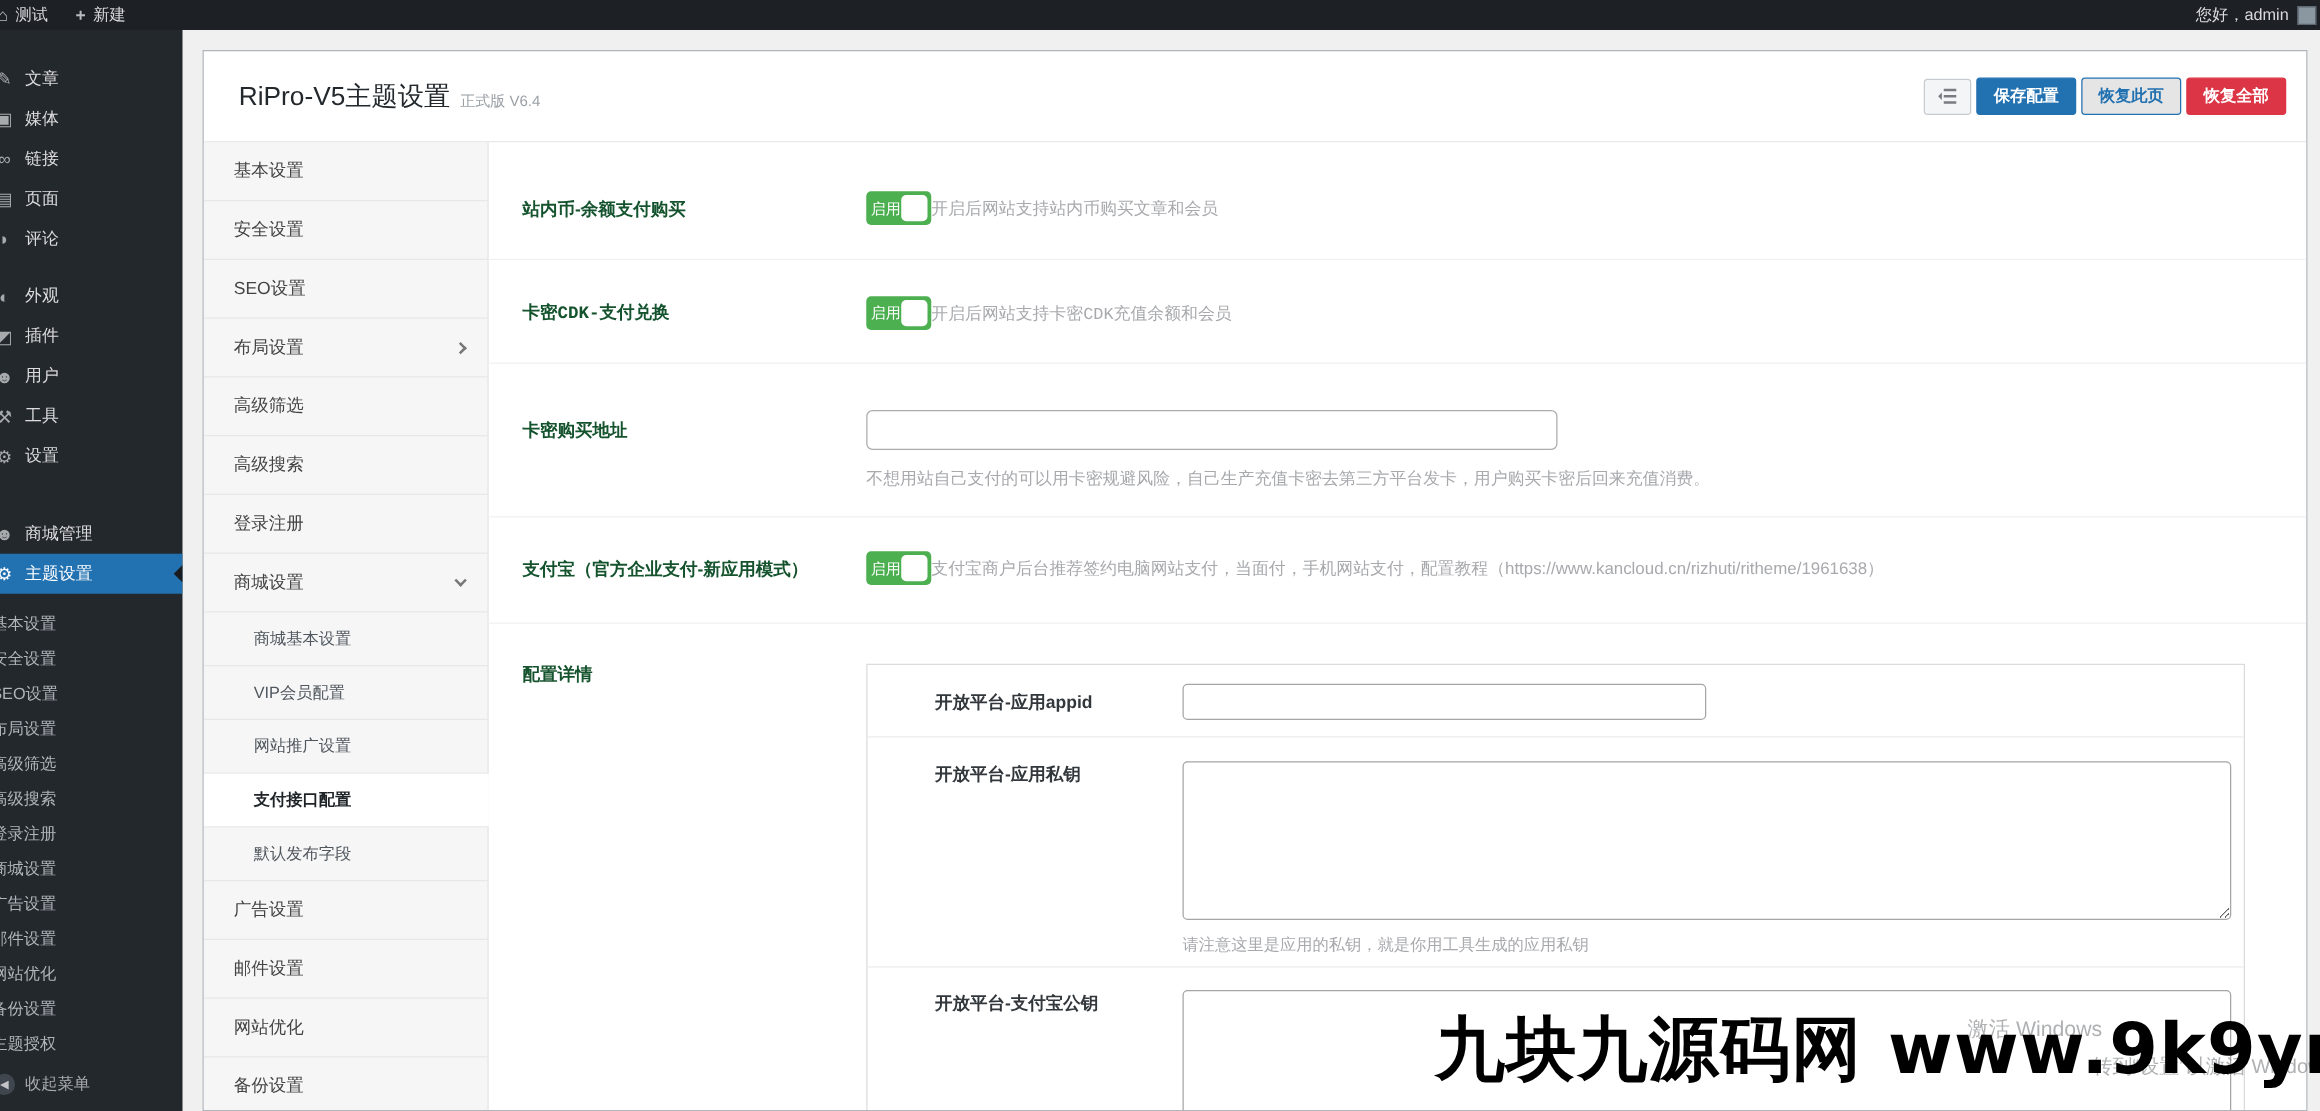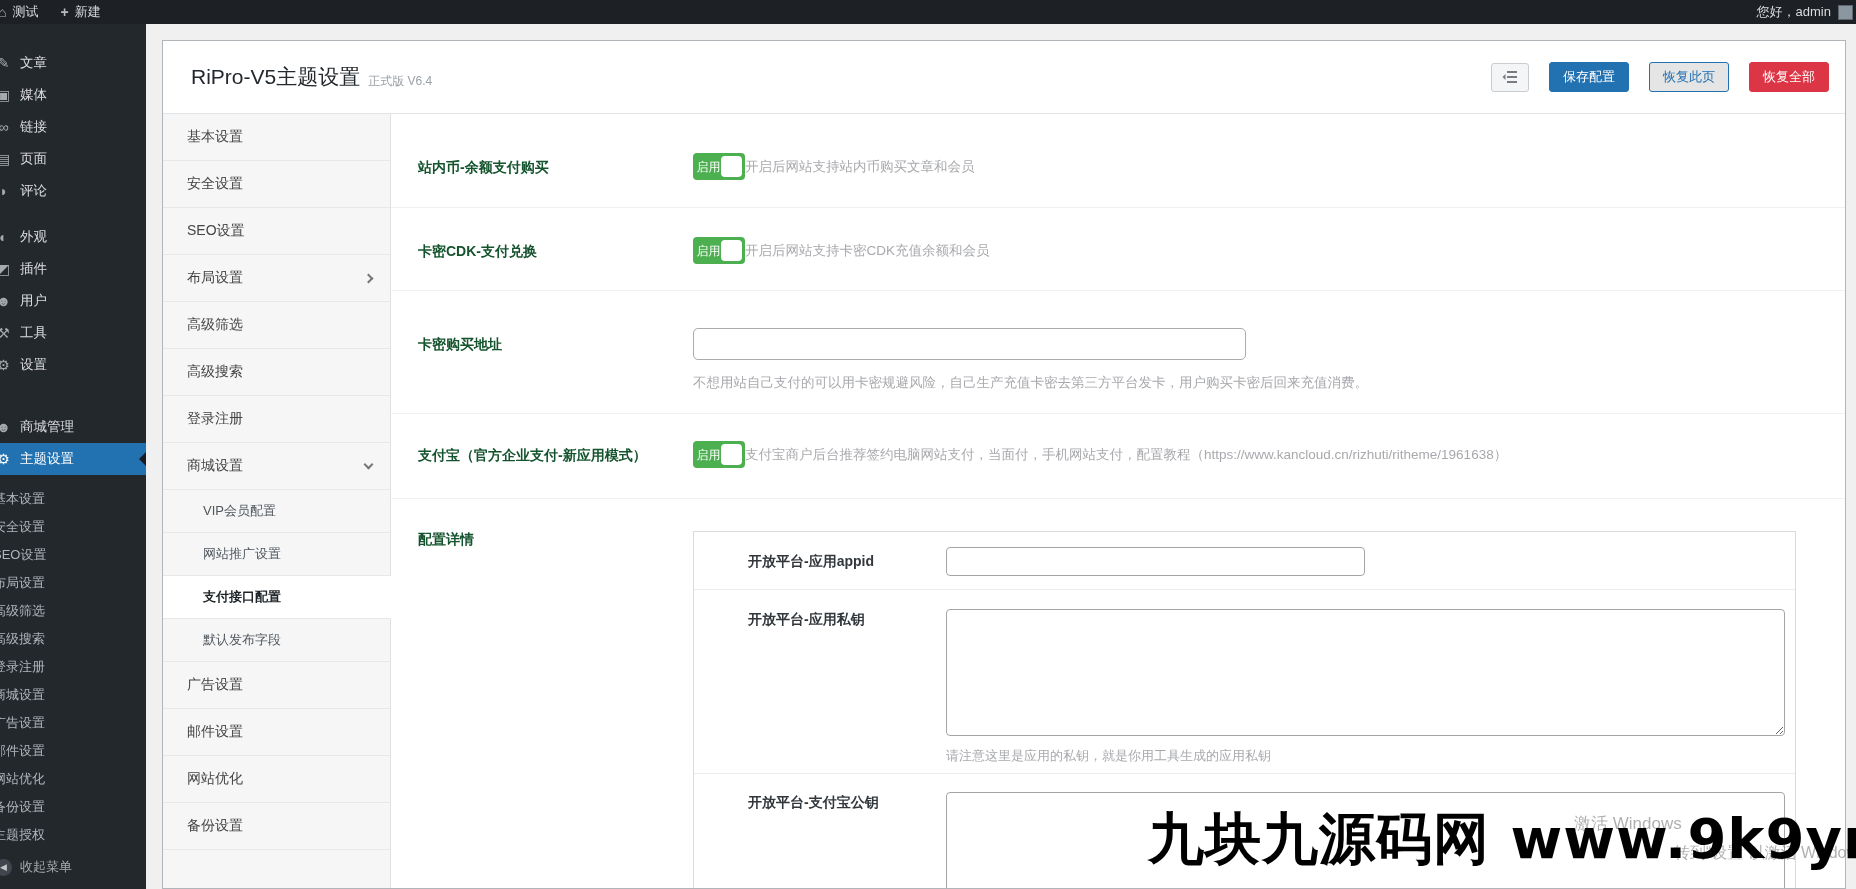--- a/index.html
+++ b/index.html
@@ -62,21 +62,21 @@
   }
 
   
   .card {
     position:absolute; left:162px; top:40px; width:1684px; height:849px;
     background:#fff; border:1px solid #b0b5ba; overflow:hidden; z-index:10;
   }
   .card-header { height:73px; border-bottom:1px solid #e2e4e7; display:flex; align-items:center; }
   .card-title { margin-left:28px; font-size:21px; color:#23282d; }
   .card-version { font-size:12px; color:#9aa0a6; margin-left:8px; margin-top:8px; }
-  .header-buttons { margin-left:auto; margin-right:16px; display:flex; align-items:center; gap:20px; }
+  .header-buttons { margin-left:auto; margin-right:16px; display:flex; align-items:center; gap:4px;font-weight:bold; }
   .icon-btn {
     width:38px; height:29px; background:#f3f5f6; border:1px solid #c8ccd0; border-radius:3px;
     display:flex; align-items:center; justify-content:center; cursor:pointer;
   }
   .btn {
     height:30px; padding:0 13px; border-radius:3px; font-size:13px;
     display:flex; align-items:center; cursor:pointer; border:1px solid transparent; white-space:nowrap;
   }
   .btn-primary { background:#2271b1; border-color:#2271b1; color:#fff; }
   .btn-outline { background:#e5e5e5; border-color:#2271b1; color:#2271b1; }
@@ -98,21 +98,21 @@
 
   
   .settings-content { flex:1; background:#fff; position:relative; }
   .set-row { display:flex; border-bottom:1px solid #f1f1f1; }
   .set-label { width:302px; padding-left:27px; flex-shrink:0; font-size:14px; font-weight:bold; color:#14532d; }
   .set-control { flex:1; }
   .control-line { display:flex; align-items:center; gap:0; }
   .desc { font-size:13.5px; color:#a8a9ad; }
 
   .row-coin   { height:94px;  padding-top:39px; }
-  .row-cdk    { height:83px;  padding-top:29px; }
+  .row-cdk    { height:83px;  padding-top:29px;font-family:Liberation Mono, monospace; }
   .row-cdkurl { height:123px; padding-top:37px; }
   .row-alipay { height:85px;  padding-top:27px; }
   .row-detail { padding-top:32px; border-bottom:none; height:100%; }
   .row-coin .set-label, .row-cdk .set-label, .row-alipay .set-label { line-height:28px; }
   .row-cdkurl .set-label { line-height:32px; }
 
   .toggle {
     display:inline-flex; align-items:center; width:52px; height:27px;
     background:#4caf50; border-radius:4px; padding:3px; flex-shrink:0; cursor:pointer;
   }
@@ -345,20 +345,23 @@
           <span>高级搜索</span>
         </div>
       <div class="nav-row">
           <span>登录注册</span>
         </div>
       <div class="nav-row">
           <span>商城设置</span>
           <span class="chev down"></span>
         </div>
       <div class="nav-row nav-sub">
+          <span>商城基本设置</span>
+        </div>
+      <div class="nav-row nav-sub">
           <span>VIP会员配置</span>
         </div>
       <div class="nav-row nav-sub">
           <span>网站推广设置</span>
         </div>
       <div class="nav-row nav-sub active">
           <span>支付接口配置</span>
         </div>
       <div class="nav-row nav-sub">
           <span>默认发布字段</span>

